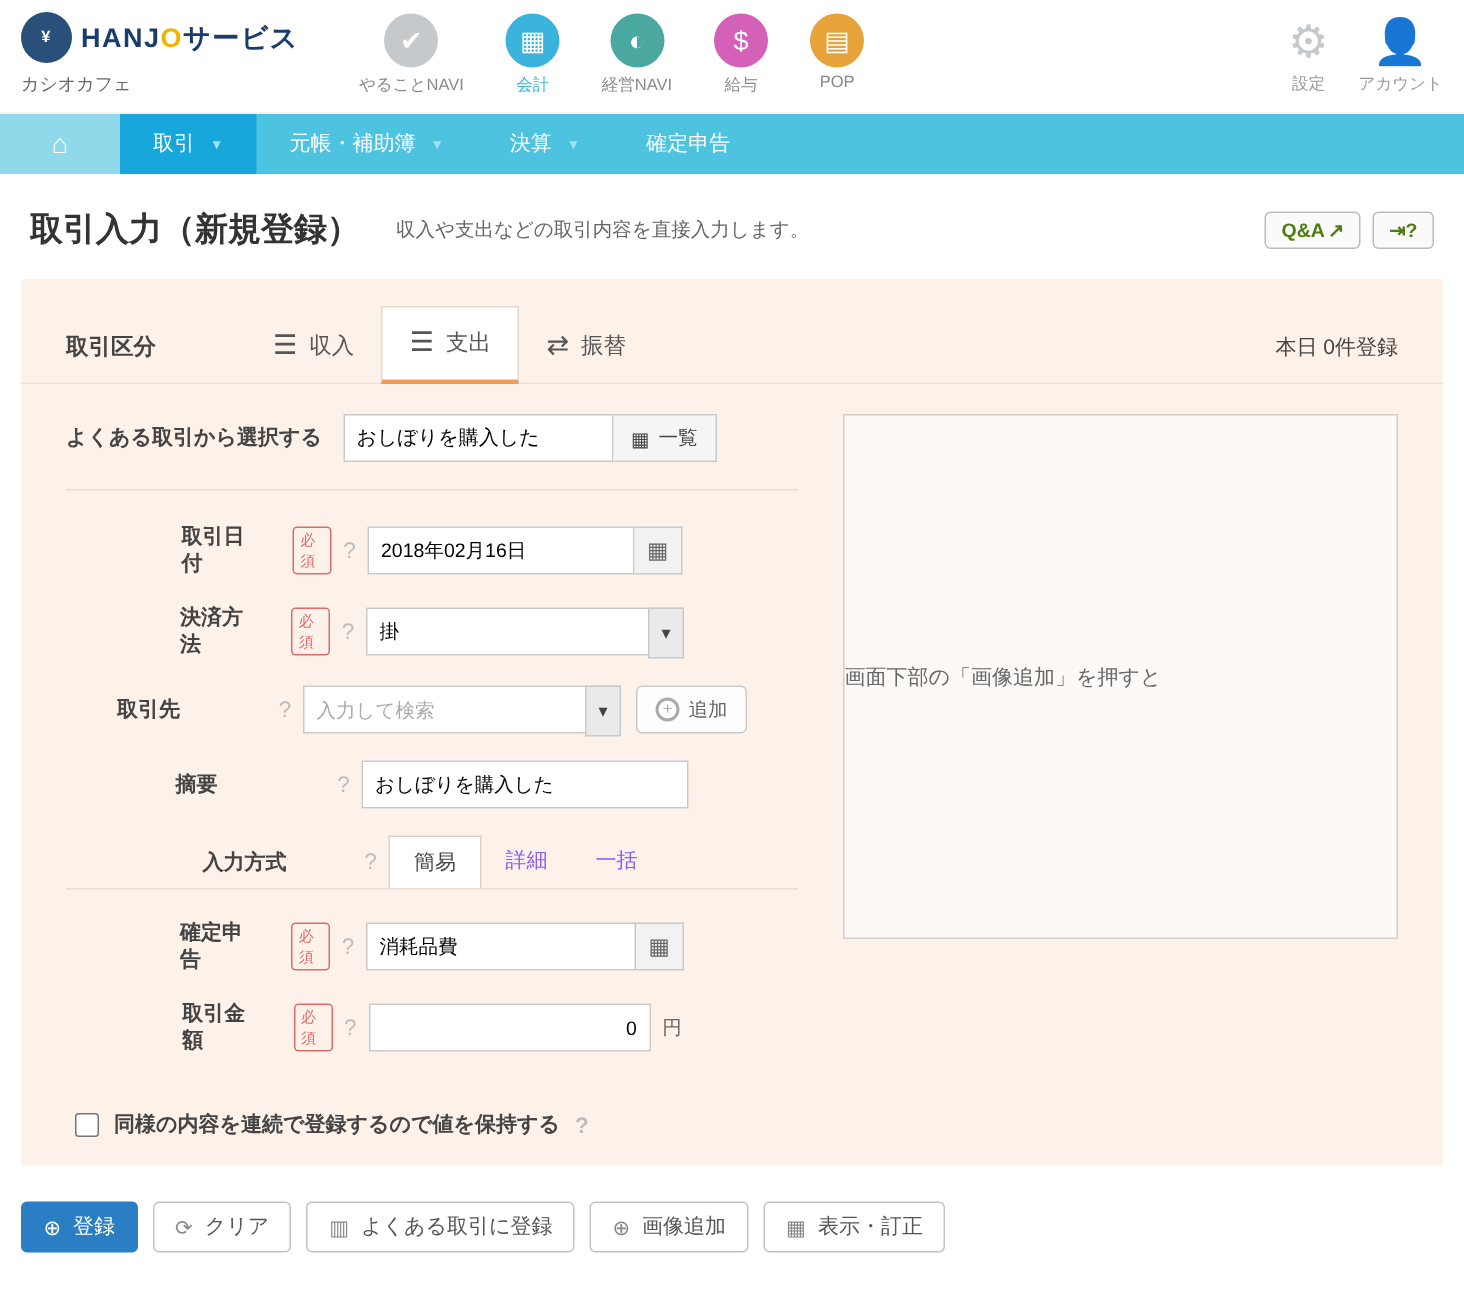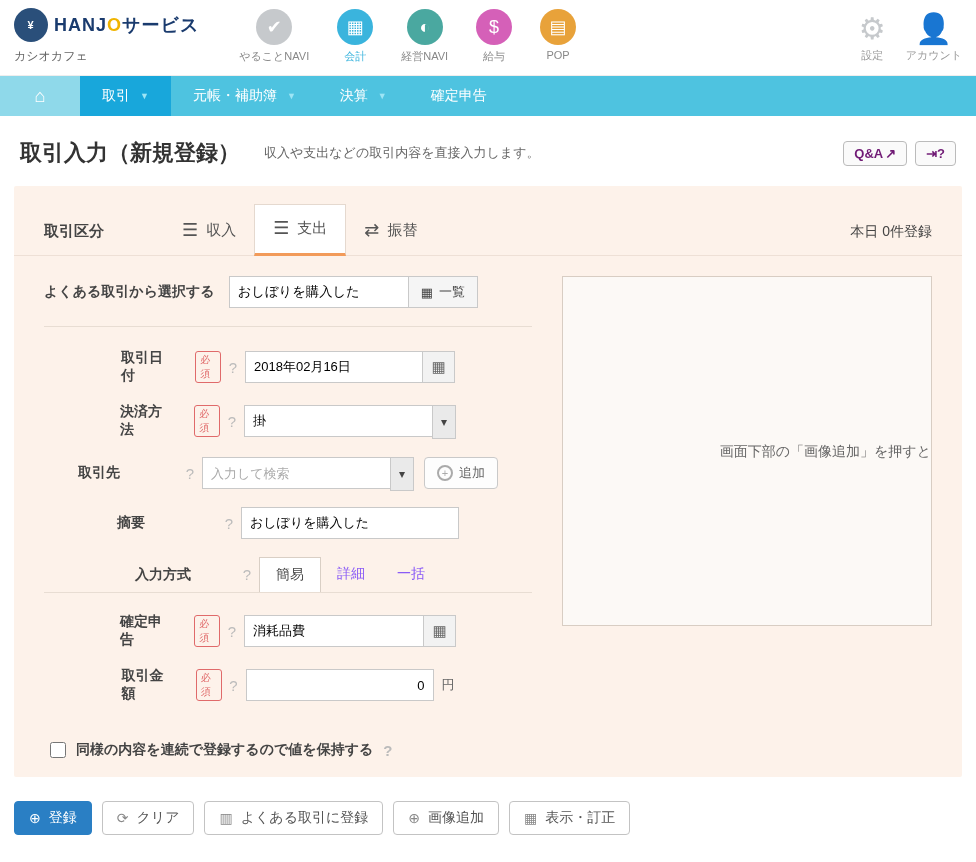--- a/index.html
+++ b/index.html
@@ -27,33 +27,33 @@
 .sub-nav { display: flex; background: #4ec3e0; height: 40px; align-items: stretch; }
 .sub-nav-item { display: flex; align-items: center; justify-content: center; gap: 6px; color: #fff; font-size: 14px; padding: 0 22px; cursor: pointer; }
 .sub-home { width: 80px; background: #8fd9ea; }
 .sub-active { background: #18a7db; }
 .tri { font-size: 9px; color: #9de5f5; margin-left: 4px;}
 
 .title-bar { display: flex; align-items: center; padding: 22px 20px 18px 20px; gap: 24px; }
 .title-bar h1 { font-size: 22px; font-weight: bold; color: #333; }
 .title-bar .desc { font-size: 13px; color: #666; }
 .title-actions { margin-left: auto; display: flex; gap: 8px; }
-.qabtn { border: 1px solid #bbb; border-radius: 4px; background: #fafafa; padding: 4px 10px; color: #701a75; font-size: 13px; font-weight: bold; cursor: pointer; display: flex; align-items: center; gap: 2px;}
+.qabtn { border: 1px solid #bbb; border-radius: 4px; background: #fafafa; padding: 4px 10px; color: #4d7c0f; font-size: 13px; font-weight: bold; cursor: pointer; display: flex; align-items: center; gap: 2px;}
 
 .panel { margin: 0 14px 14px 14px; background: #fdf2ea; border-radius: 2px; padding: 0; }
 .tabs-row { display: flex; align-items: flex-end; padding: 18px 30px 0 30px; border-bottom: 1px solid #eee0d6; gap: 0px; }
 .tabs-label { font-size: 15px; font-weight: bold; color: #444; margin-right: 60px; padding-bottom: 14px;}
 .tab { display: flex; align-items: center; gap: 8px; padding: 12px 18px 14px 18px; font-size: 15px; color: #555; cursor: pointer; }
 .tab.selected { background: #fff; border-top: 1px solid #e5d9cf; border-left: 1px solid #e5d9cf; border-right: 1px solid #e5d9cf; border-bottom: 3px solid #f29b5a; margin-bottom: -1px; }
 .tab-icon { font-size: 18px; color: #555; }
 .today-count { margin-left: auto; font-size: 14px; color: #444; padding-bottom: 14px;}
 
 .form-wrap { display: flex; padding: 20px 30px 10px 30px; gap: 30px; }
 .form-left { flex: 1 1 480px; }
-.form-right { flex: 0 0 370px; border: 1px solid #d8cdc3; background: #fcf9f6; display: flex; align-items: center; justify-content: flex-end; text-align: center; color: #666; font-size: 14px; line-height: 1.9; height: 350px; }
+.form-right { flex: 0 0 370px; border: 1px solid #d8cdc3; background: #fcf9f6; display: flex; align-items: center; justify-content: flex-start; text-align: center; color: #666; font-size: 14px; line-height: 1.9; height: 350px; }
 .freq-row { display: flex; align-items: center; gap: 0px; padding-bottom: 18px; border-bottom: 1px solid #e8ddd3; margin-bottom: 22px;}
 .freq-label { font-weight: bold; font-size: 14px; color: #444; margin-right: 14px;}
 .freq-input { width: 180px; height: 32px; border: 1px solid #c9c9c9; padding: 4px 8px; background: #fff; }
 .freq-btn { height: 32px; border: 1px solid #c9c9c9; border-left: none; background: #f5f5f5; padding: 0 12px; display: flex; align-items: center; gap: 6px; cursor: pointer;}
 .form-row { display: flex; align-items: center; margin-bottom: 18px; justify-content: center; }
 .row-label { width: 100px; font-size: 14px; font-weight: bold; color: #444; display: flex; align-items: center; gap: 6px;}
 .req { border: 1px solid #e06a6a; color: #e06a6a; font-size: 10px; padding: 1px 4px; border-radius: 3px; font-weight: normal; margin-left: 24px;}
 .help { width: 24px; color: #bbb; font-size: 15px; text-align: center;}
 .txt-input { height: 32px; border: 1px solid #c9c9c9; padding: 4px 8px; font-size: 13px; background: #fff; }
 .w-date { width: 178px; }

